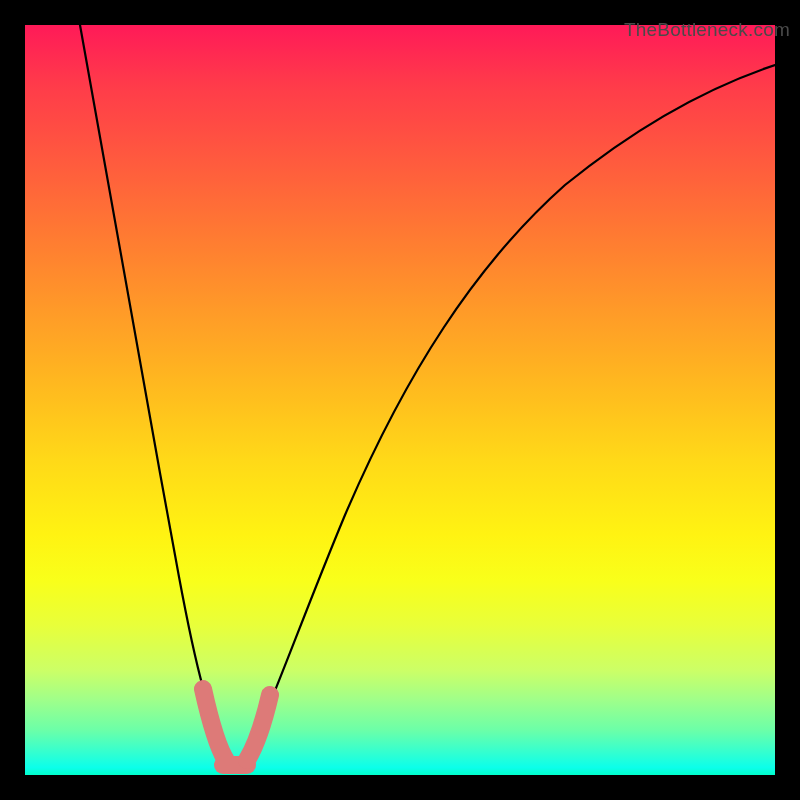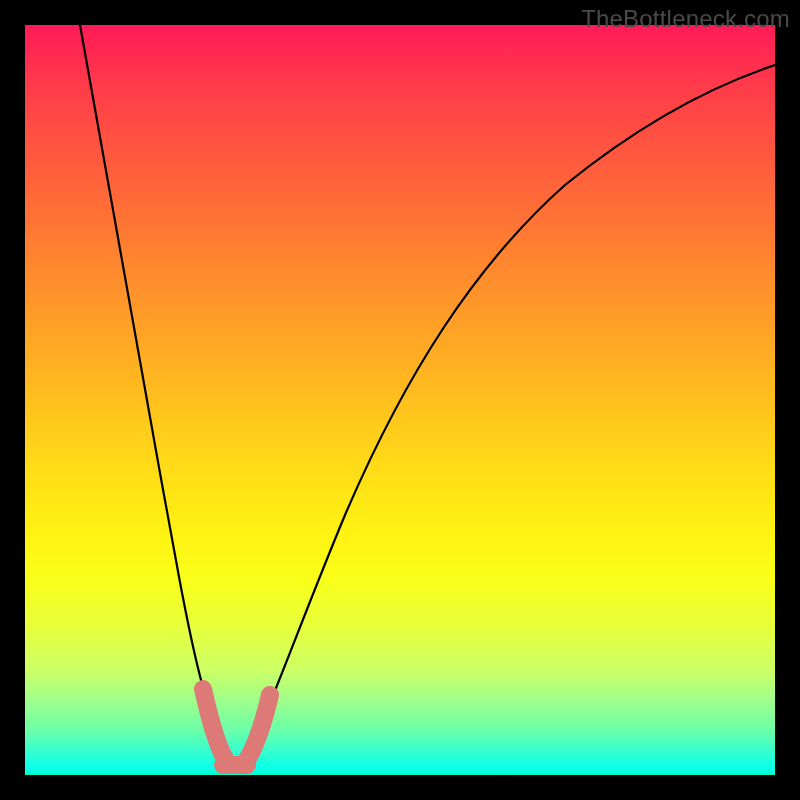--- a/index.html
+++ b/index.html
@@ -46,24 +46,24 @@
       #ccff66 86%,
       #9fff8a 90%,
       #6cffa8 94%,
       #33ffd0 97%,
       #0cffea 99%,
       #00ffcc 100%
     );
   }
   .attribution {
     position: absolute;
-    top: 5px;
+    top: 19px;
     right: 10px;
     color: #4a4a4a;
-    font-size: 24px;
+    font-size: 19px;
     letter-spacing: 0.2px;
     font-weight: 500;
   }
   svg.curves {
     position: absolute;
     top: 0; left: 0;
     width: 100%;
     height: 100%;
   }
   .curve-path {

